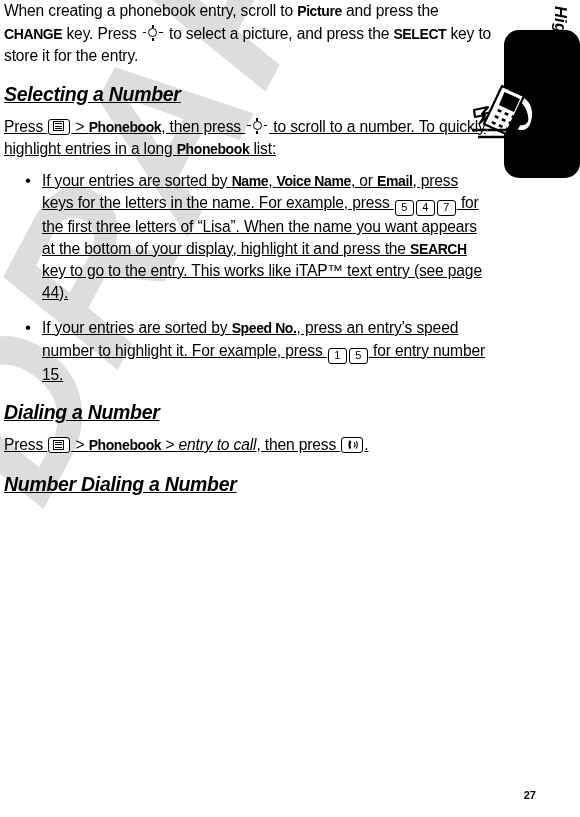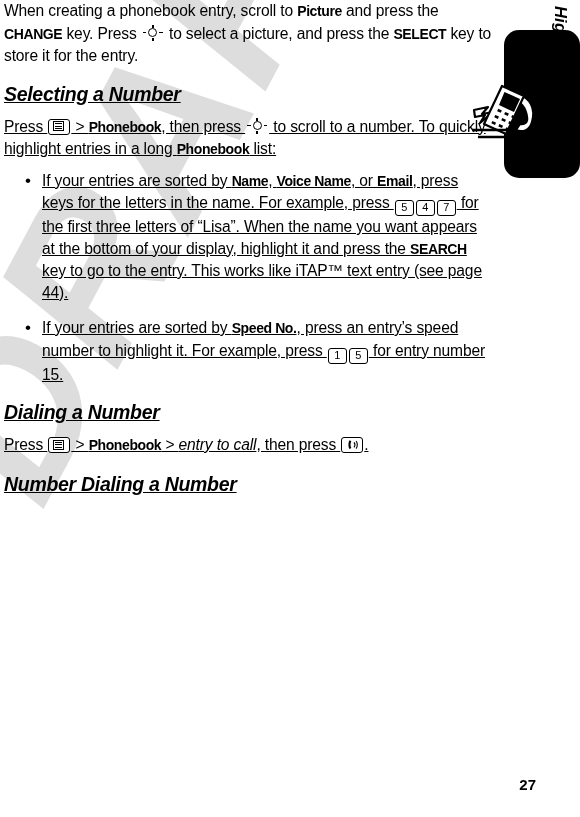--- a/index.html
+++ b/index.html
@@ -220,22 +220,22 @@
     top: 72px;
     width: 78px;
     height: 76px;
     z-index: 4;
   }
 
   
   #pagenum {
     position: absolute;
     right: 44px;
-    bottom: 24px;
-    font-size: 15px;
+    bottom: 16px;
+    font-size: 11px;
     font-weight: bold;
     z-index: 3;
   }
 </style>
 </head>
 <body>
 
 <div id="watermark">
   <div class="draft-text">DRAFT</div>
 </div>

